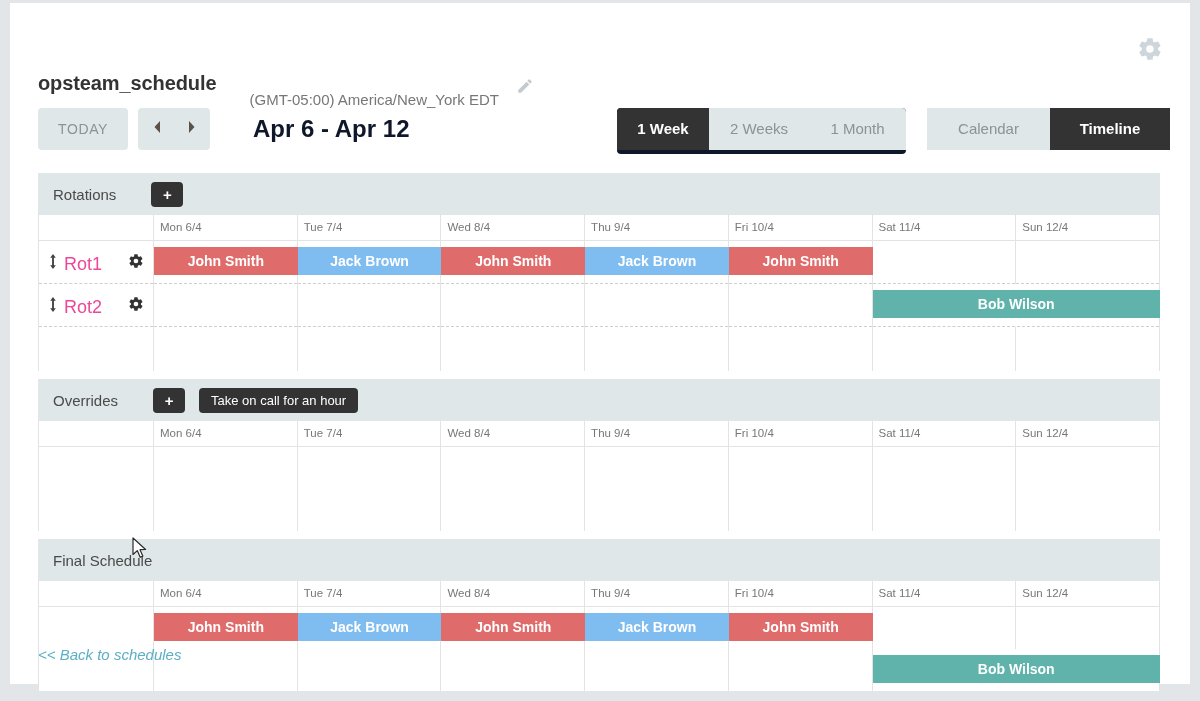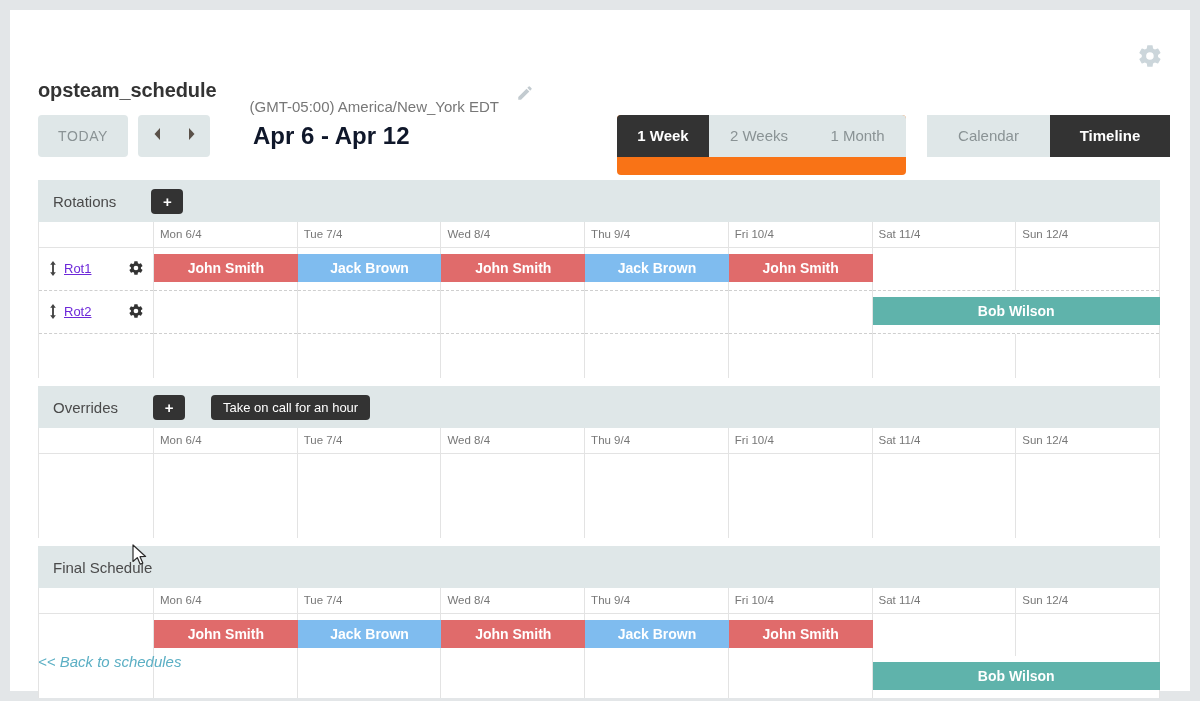--- a/index.html
+++ b/index.html
@@ -12,21 +12,21 @@
   #page {
     position: relative;
     width: 1200px;
     height: 701px;
     overflow: hidden;
     background: #e3e6e8;
   }
   .card {
     position: absolute;
     left: 10px;
-    top: 10px;
+    top: 3px;
     width: 1180px;
     height: 681px;
     background: #ffffff;
     box-sizing: border-box;
   }
 
   
   .top-gear {
     position: absolute;
     right: 27px;
@@ -130,24 +130,24 @@
     font-size: 24px;
     font-weight: bold;
     color: #0f172a;
     margin-left: 24px;
   }
 
   .span-group {
     position: absolute;
     left: 579px;
     top: 0;
-    height: 60px;
+    height: 46px;
     border-radius: 4px;
     overflow: hidden;
-    background: #f97316;
+    background: #0f172a;
     display: flex;
   }
   .span-group .seg {
     height: 42px;
     line-height: 42px;
     font-size: 15px;
     color: #8a9395;
     background: #dfe7e8;
     text-align: center;
     cursor: pointer;
@@ -216,21 +216,21 @@
     font-size: 15px;
     font-weight: bold;
     line-height: 25px;
     text-align: center;
     cursor: pointer;
     border: 0;
     padding: 0;
     font-family: "Liberation Sans", sans-serif;
   }
   .dark-btn {
-    margin-left: 26px;
+    margin-left: 14px;
     height: 25px;
     background: #333333;
     border-radius: 4px;
     color: #ffffff;
     font-size: 13px;
     line-height: 25px;
     text-align: center;
     cursor: pointer;
     border: 0;
     padding: 0 12px;
@@ -275,23 +275,22 @@
     left: 9px;
     top: 13px;
     width: 10px;
     height: 15px;
     cursor: ns-resize;
   }
   .rowlabel .rname {
     position: absolute;
     left: 25px;
     top: 13px;
-    font-size: 13px;
-    color: #6d28d9;
-    text-decoration: underline;
+    font-size: 18px;
+    color: #ec4899;
   }
   .rowlabel .cog {
     position: absolute;
     right: 9px;
     top: 12px;
     width: 16px;
     height: 16px;
     cursor: pointer;
   }
 

